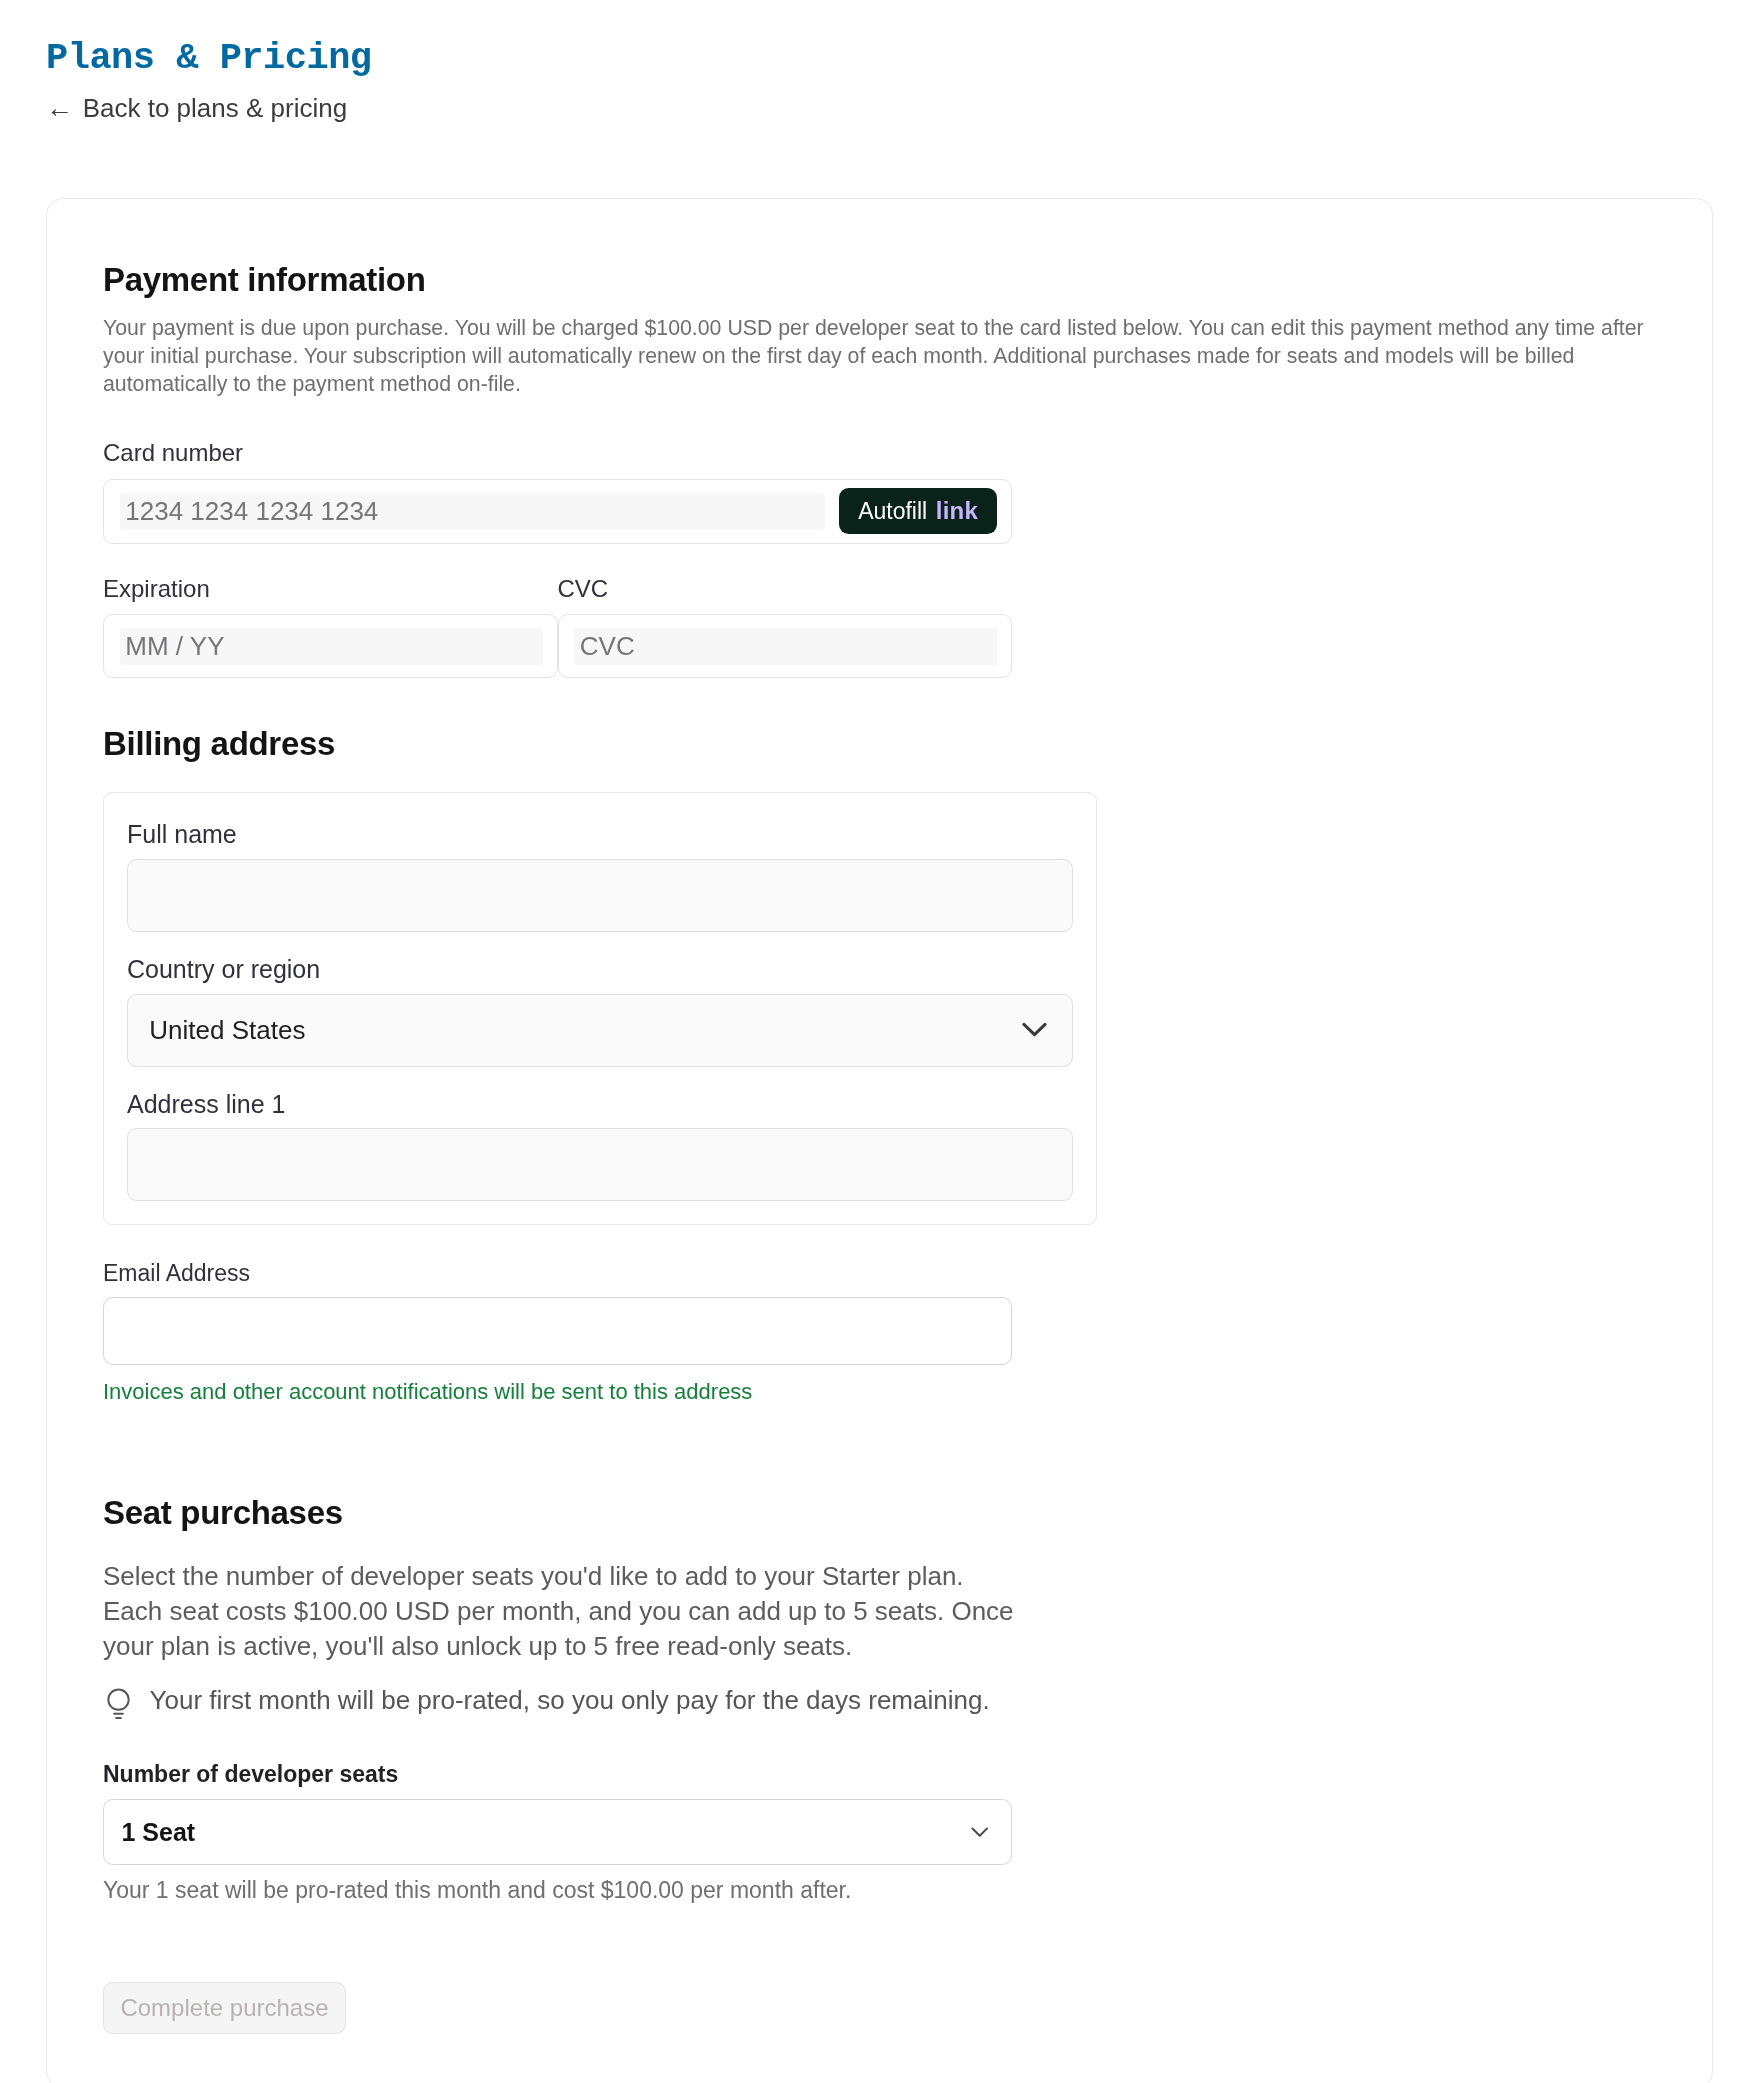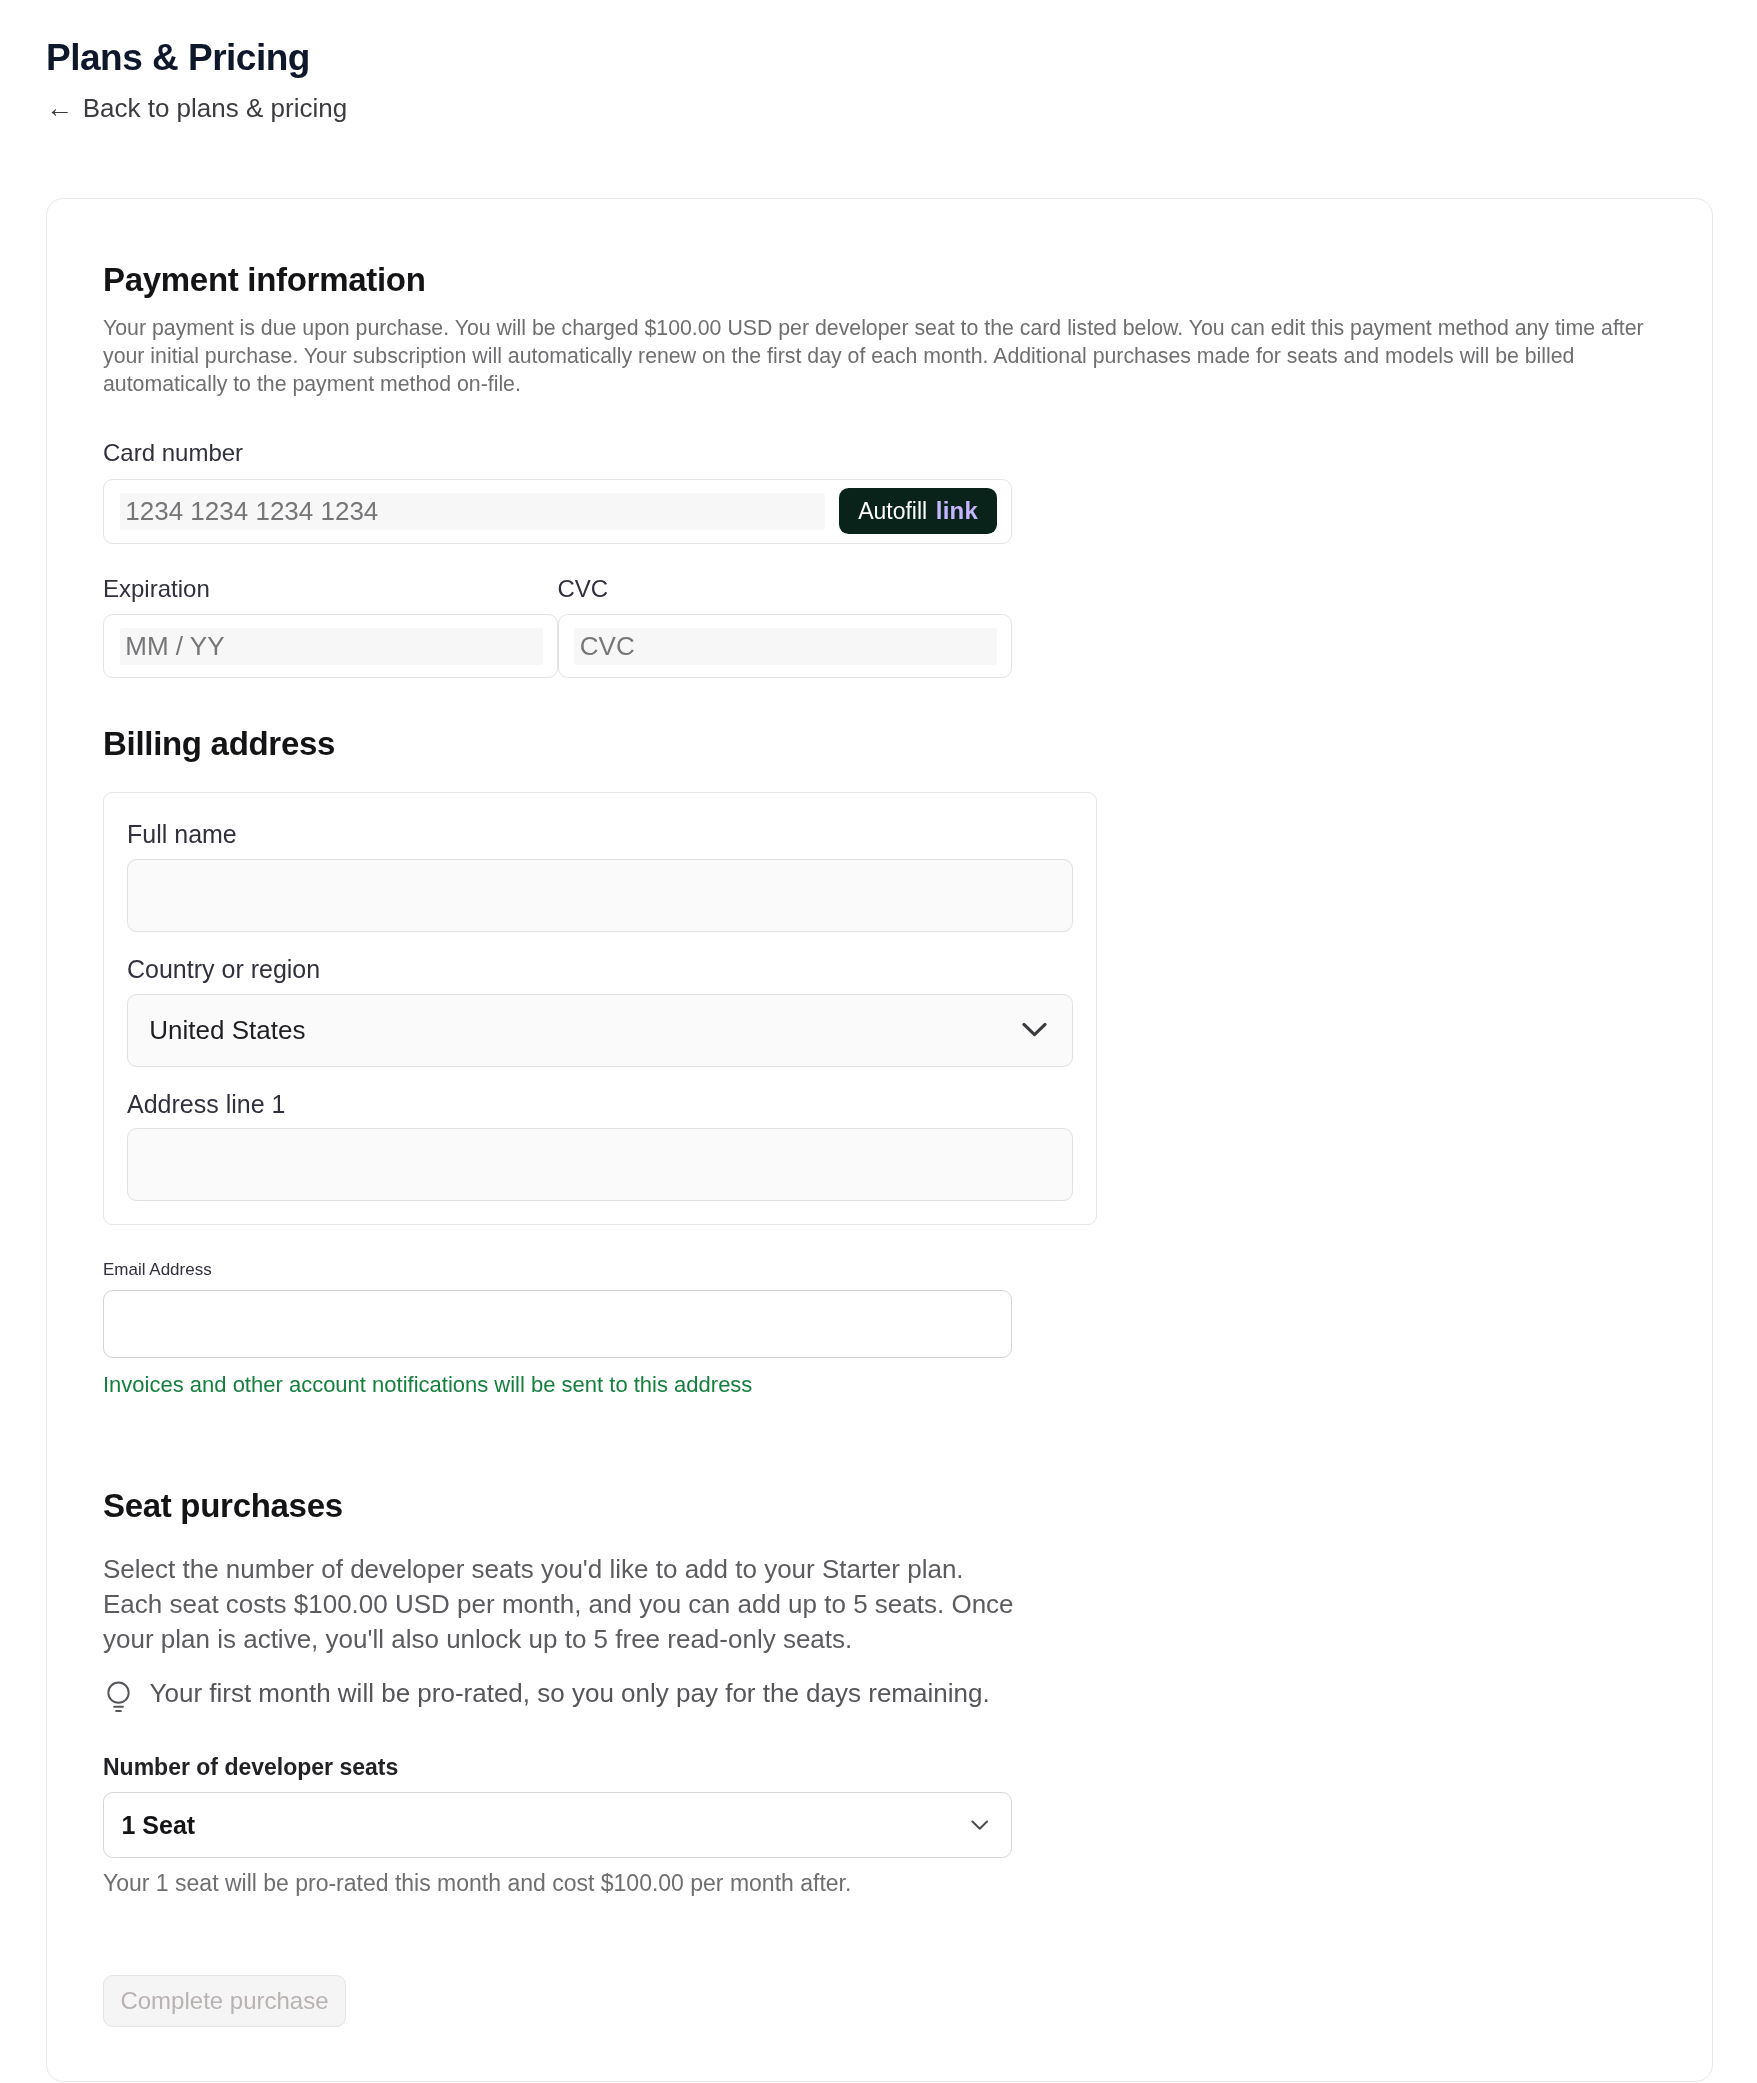--- a/index.html
+++ b/index.html
@@ -9,21 +9,22 @@
     height: 2083px;
     font-family: "Liberation Sans", sans-serif;
     color: #18181b;
     padding: 37px 44px 0 46px;
     overflow: hidden;
   }
   .page-title {
     font-size: 37px;
     font-weight: 700;
     letter-spacing: -0.5px;
-    color: #0f172a;
+    color: #0369a1;
+    font-family: Liberation Mono, monospace;
   }
   .back-link {
     margin-top: 13.6px;
     font-size: 26px;
     color: #3c3c40;
     display: inline-flex;
     align-items: center;
     gap: 9.7px;
     cursor: pointer;
     text-decoration: none;
@@ -155,21 +156,21 @@
     justify-content: space-between;
     padding: 0 25px 0 21.3px;
     font-size: 26px;
     color: #1f1f23;
     cursor: pointer;
   }
   .mt-24 { margin-top: 23px; }
 
   .email-label {
     margin-top: 35px;
-    font-size: 17px;
+    font-size: 23px;
     font-weight: 500;
     color: #30313d;
   }
   .email-input {
     margin-top: 9.7px;
     width: 909px;
     height: 68px;
     background: #ffffff;
     border: 1px solid #d4d4d8;
     border-radius: 9.7px;

